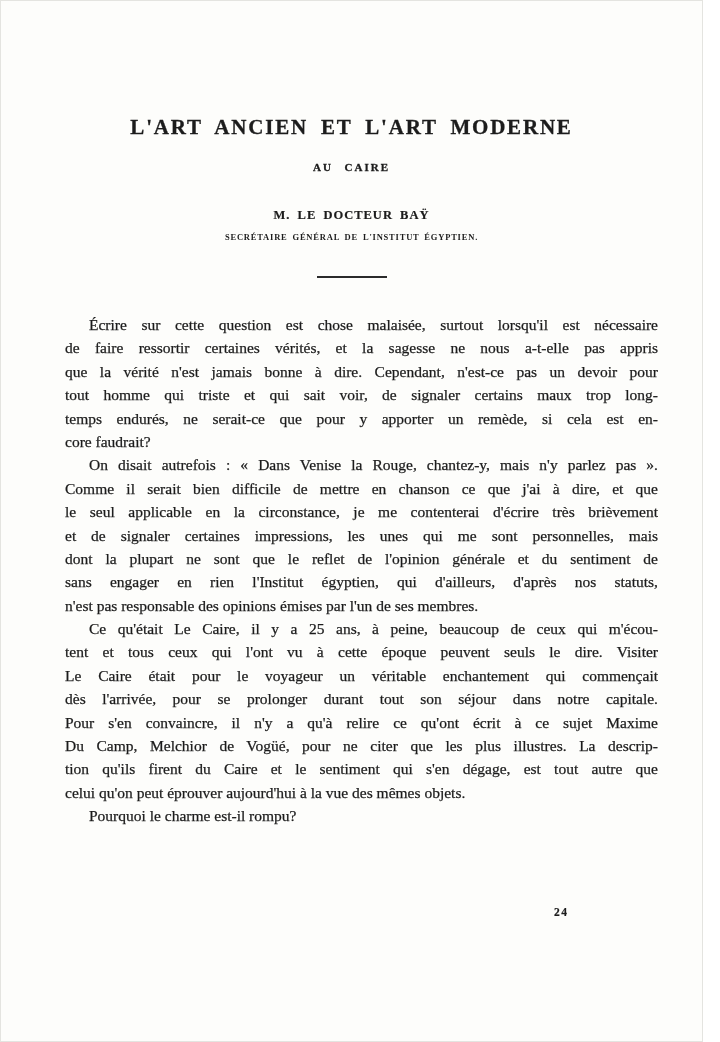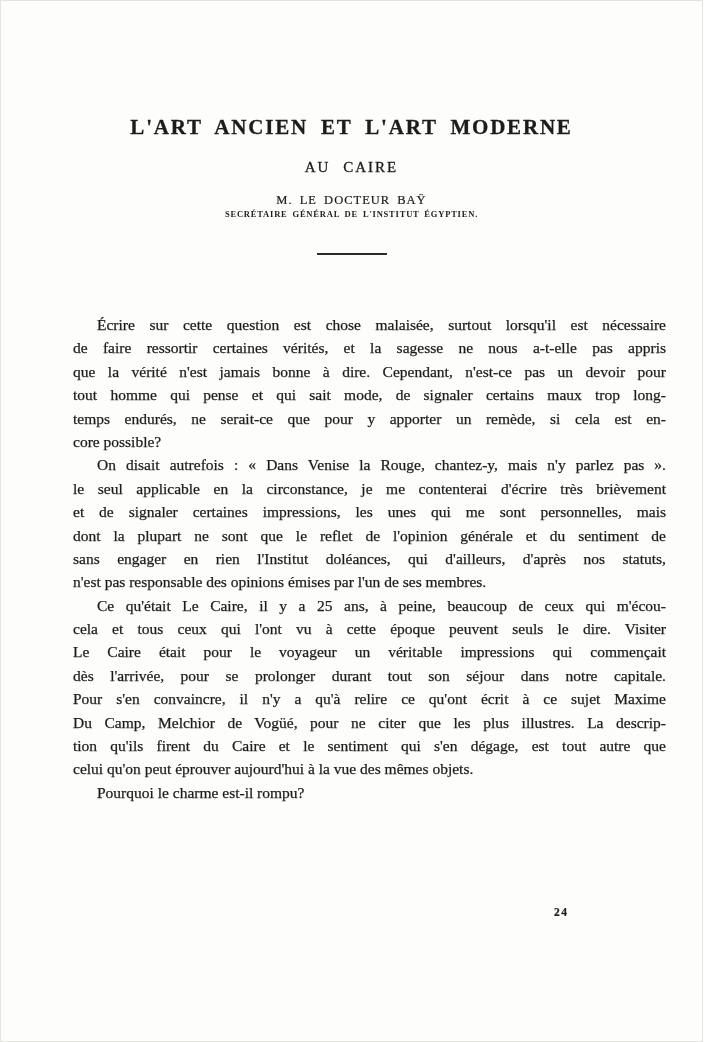--- a/index.html
+++ b/index.html
@@ -25,60 +25,60 @@
   .title-main {
     font-size: 21px;
     font-weight: bold;
     letter-spacing: 1.8px;
     word-spacing: 6px;
     line-height: 24px;
     -webkit-text-stroke: 0.3px #1c1c1c;
   }
   .title-sub {
     margin-top: 18px;
-    font-size: 15px;
-    font-weight: normal;
+    font-size: 11px;
+    font-weight: bold;
     letter-spacing: 2px;
     word-spacing: 7px;
     line-height: 20px;
     -webkit-text-stroke: 0.3px #1c1c1c;
   }
   .byline {
     margin-top: 22px;
     font-size: 9.5px;
     font-weight: bold;
     letter-spacing: 1.5px;
     line-height: 12px;
   }
   .author {
-    margin-top: 15px;
+    margin-top: 30px;
     font-size: 12.5px;
-    font-weight: normal;
+    font-weight: bold;
     letter-spacing: 1px;
     word-spacing: 3px;
     line-height: 16px;
     -webkit-text-stroke: 0.2px #1c1c1c;
   }
   .author-role {
-    margin-top: 0;
+    margin-top: 8px;
     font-size: 8.5px;
     font-weight: bold;
     letter-spacing: 0.8px;
     word-spacing: 2px;
     line-height: 12px;
   }
   .rule {
     width: 70px;
     height: 0;
     border-top: 2px solid #2b2b2b;
     margin: 33px auto 0 auto;
   }
   .body-text {
     position: absolute;
-    left: 72px;
+    left: 64px;
     top: 312px;
     width: 593px;
     font-size: 15.5px;
     line-height: 23.4px;
     -webkit-text-stroke: 0.25px #1c1c1c;
   }
   .para { margin: 0; }
   .line {
     text-align: justify;
     text-align-last: justify;
@@ -110,36 +110,37 @@
     <div class="author">M. LE DOCTEUR BAŸ</div>
     <div class="author-role">SECRÉTAIRE GÉNÉRAL DE L'INSTITUT ÉGYPTIEN.</div>
     <div class="rule"></div>
   </header>
 
   <main class="body-text">
       <div class="para">
         <div class="line first">Écrire sur cette question est chose malaisée, surtout lorsqu'il est nécessaire</div>
         <div class="line">de faire ressortir certaines vérités, et la sagesse ne nous a-t-elle pas appris</div>
         <div class="line">que la vérité n'est jamais bonne à dire. Cependant, n'est-ce pas un devoir pour</div>
-        <div class="line">tout homme qui pense et qui sait mode, de signaler certains maux trop long-</div>
+        <div class="line">tout homme qui triste et qui sait voir, de signaler certains maux trop long-</div>
         <div class="line">temps endurés, ne serait-ce que pour y apporter un remède, si cela est en-</div>
-        <div class="line last">core possible?</div>
+        <div class="line last">core faudrait?</div>
       </div>
       <div class="para">
         <div class="line first">On disait autrefois : « Dans Venise la Rouge, chantez-y, mais n'y parlez pas ».</div>
+        <div class="line">Comme il serait bien difficile de mettre en chanson ce que j'ai à dire, et que</div>
         <div class="line">le seul applicable en la circonstance, je me contenterai d'écrire très brièvement</div>
         <div class="line">et de signaler certaines impressions, les unes qui me sont personnelles, mais</div>
         <div class="line">dont la plupart ne sont que le reflet de l'opinion générale et du sentiment de</div>
-        <div class="line">sans engager en rien l'Institut doléances, qui d'ailleurs, d'après nos statuts,</div>
+        <div class="line">sans engager en rien l'Institut égyptien, qui d'ailleurs, d'après nos statuts,</div>
         <div class="line last">n'est pas responsable des opinions émises par l'un de ses membres.</div>
       </div>
       <div class="para">
         <div class="line first">Ce qu'était Le Caire, il y a 25 ans, à peine, beaucoup de ceux qui m'écou-</div>
-        <div class="line">cela et tous ceux qui l'ont vu à cette époque peuvent seuls le dire. Visiter</div>
-        <div class="line">Le Caire était pour le voyageur un véritable impressions qui commençait</div>
+        <div class="line">tent et tous ceux qui l'ont vu à cette époque peuvent seuls le dire. Visiter</div>
+        <div class="line">Le Caire était pour le voyageur un véritable enchantement qui commençait</div>
         <div class="line">dès l'arrivée, pour se prolonger durant tout son séjour dans notre capitale.</div>
         <div class="line">Pour s'en convaincre, il n'y a qu'à relire ce qu'ont écrit à ce sujet Maxime</div>
         <div class="line">Du Camp, Melchior de Vogüé, pour ne citer que les plus illustres. La descrip-</div>
         <div class="line">tion qu'ils firent du Caire et le sentiment qui s'en dégage, est tout autre que</div>
         <div class="line last">celui qu'on peut éprouver aujourd'hui à la vue des mêmes objets.</div>
       </div>
       <div class="para">
         <div class="line first last">Pourquoi le charme est-il rompu?</div>
       </div>
     </main>

